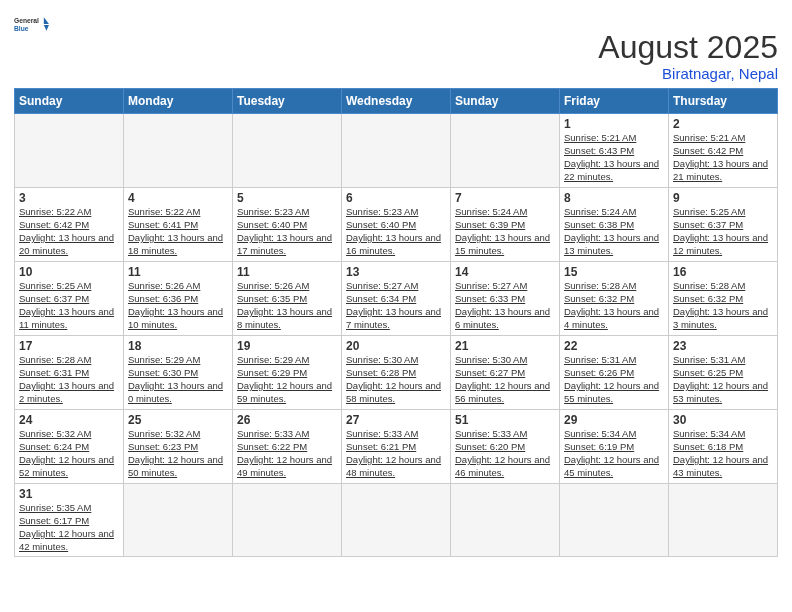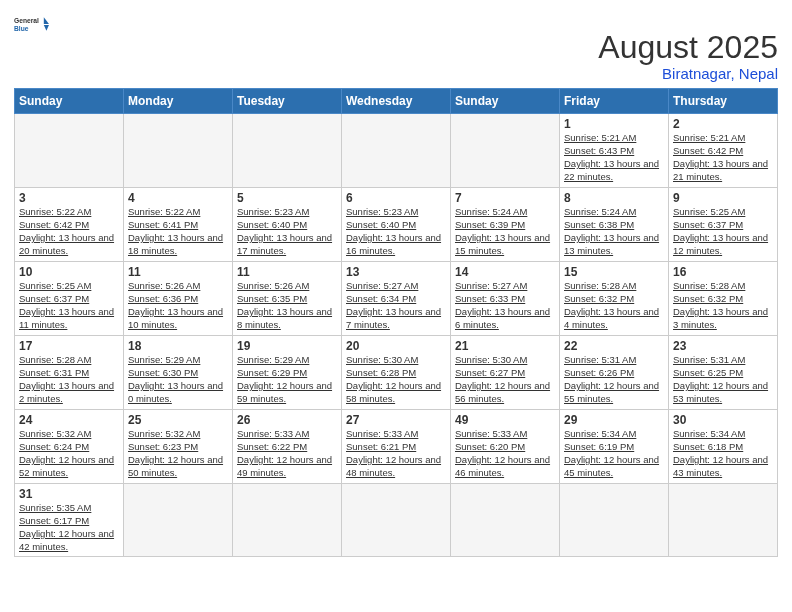--- a/index.html
+++ b/index.html
@@ -241,21 +241,21 @@
         </td>
         <td>
           <div class="day-number">26</div>
           <div class="day-info">Sunrise: 5:33 AM<br>Sunset: 6:22 PM<br>Daylight: 12 hours and 49 minutes.</div>
         </td>
         <td>
           <div class="day-number">27</div>
           <div class="day-info">Sunrise: 5:33 AM<br>Sunset: 6:21 PM<br>Daylight: 12 hours and 48 minutes.</div>
         </td>
         <td>
-          <div class="day-number">49</div>
+          <div class="day-number">51</div>
           <div class="day-info">Sunrise: 5:33 AM<br>Sunset: 6:20 PM<br>Daylight: 12 hours and 46 minutes.</div>
         </td>
         <td>
           <div class="day-number">29</div>
           <div class="day-info">Sunrise: 5:34 AM<br>Sunset: 6:19 PM<br>Daylight: 12 hours and 45 minutes.</div>
         </td>
         <td>
           <div class="day-number">30</div>
           <div class="day-info">Sunrise: 5:34 AM<br>Sunset: 6:18 PM<br>Daylight: 12 hours and 43 minutes.</div>
         </td>

